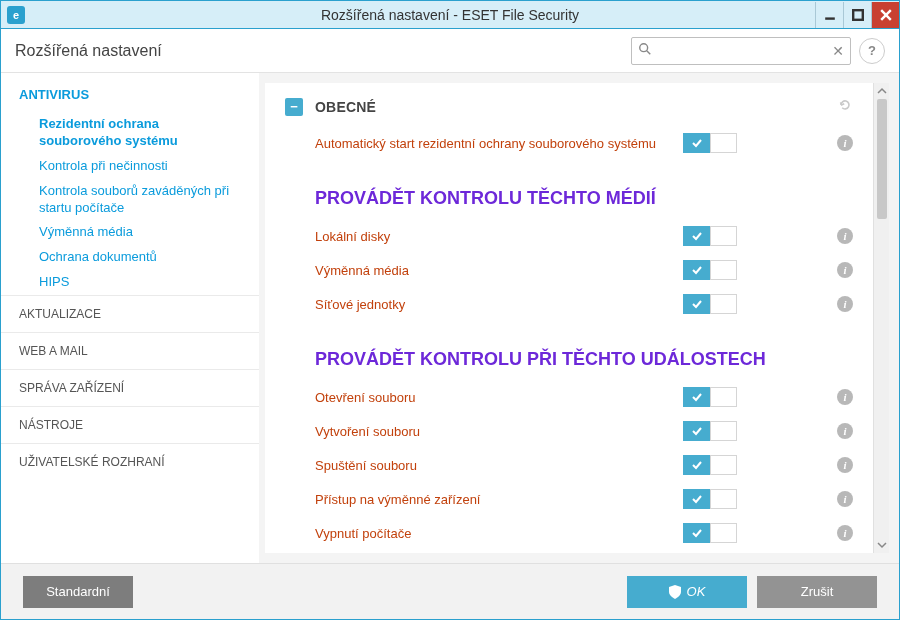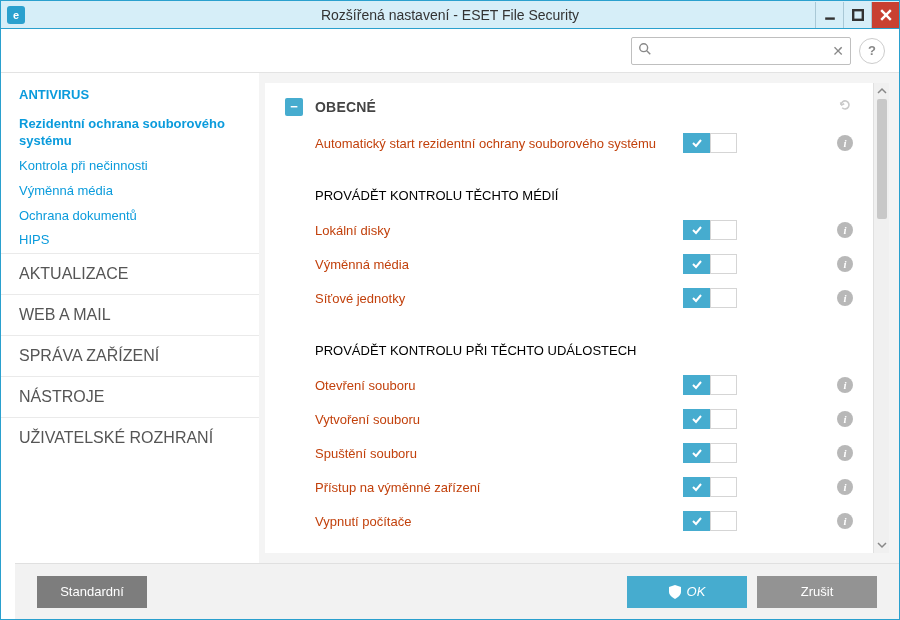--- a/index.html
+++ b/index.html
@@ -18,45 +18,45 @@
   .header-right { margin-left: auto; display: flex; align-items: center; gap: 8px; }
   .search { width: 220px; height: 28px; border: 1px solid #bfbfbf; border-radius: 2px; display: flex; align-items: center; padding: 0 6px; background: #fff; }
   .search input { flex: 1; border: none; outline: none; font-size: 13px; }
   .search-x { color: #888; cursor: pointer; font-size: 14px; }
   .help { width: 26px; height: 26px; border: 1px solid #ccc; border-radius: 50%; display: flex; align-items: center; justify-content: center; color: #888; font-weight: bold; }
 
   .body { flex: 1; display: flex; background: #f4f4f4; overflow: hidden; position: relative; }
 
   .sidebar { width: 258px; background: #fff; padding: 14px 0; display: flex; flex-direction: column; }
   .side-sec { color: #0a9bdc; font-weight: 600; padding: 0 18px 10px; font-size: 13px; }
-  .side-sub { color: #0a9bdc; padding: 4px 18px; cursor: pointer; line-height: 1.3; }
+  .side-sub { color: #0a9bdc; padding: 4px 18px; cursor: pointer; line-height: 1.3; margin-left: 20px; }
   .side-sub.active { font-weight: 700; }
-  .side-cat { color: #555; padding: 11px 18px; border-top: 1px solid #eaeaea; font-size: 16px; cursor: pointer; }
+  .side-cat { color: #555; padding: 11px 18px; border-top: 1px solid #eaeaea; font-size: 12px; cursor: pointer; }
   .side-cat:first-of-type { border-top: 1px solid #eaeaea; margin-top: 10px; }
 
   .main { flex: 1; padding: 10px 10px 10px 6px; overflow: hidden; position: relative; display: flex; }
   .content { flex: 1; background: #fff; overflow-y: auto; }
   .scroll-rail { width: 16px; background: #f0f0f0; position: relative; border-left: 1px solid #e0e0e0; }
   .scroll-arrow { height: 16px; display: flex; align-items: center; justify-content: center; color: #888; }
   .scroll-thumb { position: absolute; top: 16px; left: 3px; width: 10px; height: 120px; background: #c8c8c8; border-radius: 2px; }
 
   .group { padding: 0 20px; }
   .group-hd { display: flex; align-items: center; padding: 14px 0 10px; }
   .collapse { width: 18px; height: 18px; background: #46accf; color: #fff; display: flex; align-items: center; justify-content: center; font-weight: bold; margin-right: 12px; border-radius: 2px; }
   .group-title { font-weight: 700; color: #444; font-size: 14px; letter-spacing: 0.2px; }
   .revert { margin-left: auto; color: #c9c9c9; }
-  .subhead { font-weight: 400; color: #000000; padding: 28px 0 10px 30px; font-size: 13px; }
+  .subhead { font-weight: 700; color: #6d28d9; padding: 28px 0 10px 30px; font-size: 18px; }
   .row { display: flex; align-items: center; padding: 7px 0 7px 30px; }
   .row-label { flex: 1; color: #c2410c; }
   .toggle { width: 54px; height: 20px; background: #e5e5e5; position: relative; border-radius: 1px; cursor: pointer; margin-right: 100px; }
   .toggle .on { position: absolute; left: 0; top: 0; width: 27px; height: 20px; background: #46accf; display: flex; align-items: center; justify-content: center; }
   .toggle .knob { position: absolute; left: 27px; top: 0; width: 27px; height: 20px; background: #fff; border: 1px solid #d5d5d5; }
   .info { width: 16px; height: 16px; border-radius: 50%; background: #b8b8b8; color: #fff; display: flex; align-items: center; justify-content: center; font-size: 11px; font-weight: bold; font-style: italic; font-family: Georgia, serif; cursor: pointer; }
 
-  .footer { height: 56px; background: #f2f2f2; border-top: 1px solid #e0e0e0; display: flex; align-items: center; padding: 0 22px; gap: 10px; margin-left: 14px; }
+  .footer { height: 56px; background: #f2f2f2; border-top: 1px solid #e0e0e0; display: flex; align-items: center; padding: 0 22px; gap: 10px; }
   .btn { height: 32px; padding: 0 22px; display: flex; align-items: center; justify-content: center; font-size: 13px; cursor: pointer; }
   .btn-default { background: #7d7d7d; color: #fff; min-width: 110px; }
   .btn-ok { background: #46accf; color: #fff; min-width: 120px; margin-left: auto; gap: 6px; font-style: italic; }
   .btn-cancel { background: #939393; color: #fff; min-width: 120px; }
   .shield { width: 12px; height: 14px; }
 </style>
 </head>
 <body>
 
 <div class="window">
@@ -78,20 +78,21 @@
       <div class="tb-btn close">
           <svg viewBox="0 0 10 10">
             <line x1="1" y1="1" x2="9" y2="9" stroke="#fff" stroke-width="2"></line>
             <line x1="9" y1="1" x2="1" y2="9" stroke="#fff" stroke-width="2"></line>
           </svg>
         </div>
     </div>
   </div>
 
   <div class="header">
+    <div class="header-title">Rozšířená nastavení</div>
     <div class="header-right">
       <div class="search">
         <span style="color:#888;margin-right:4px;">
           <svg width="14" height="14" viewBox="0 0 16 16">
               <circle cx="6.5" cy="6.5" r="4.5" fill="none" stroke="#888" stroke-width="1.6"></circle>
               <line x1="10" y1="10" x2="14" y2="14" stroke="#888" stroke-width="1.6"></line>
             </svg>
         </span>
         <input placeholder="" style="">
         <span class="search-x">✕</span>
@@ -99,20 +100,21 @@
       <div class="help">?</div>
     </div>
   </div>
 
   <div class="body">
 
     <div class="sidebar">
       <div class="side-sec">ANTIVIRUS</div>
       <div class="side-sub active">Rezidentní ochrana souborového systému</div>
       <div class="side-sub">Kontrola při nečinnosti</div>
+      <div class="side-sub">Kontrola souborů zaváděných při startu počítače</div>
       <div class="side-sub">Výměnná média</div>
       <div class="side-sub">Ochrana dokumentů</div>
       <div class="side-sub">HIPS</div>
 
       <div class="side-cat">AKTUALIZACE</div>
       <div class="side-cat">WEB A MAIL</div>
       <div class="side-cat">SPRÁVA ZAŘÍZENÍ</div>
       <div class="side-cat">NÁSTROJE</div>
       <div class="side-cat">UŽIVATELSKÉ ROZHRANÍ</div>
     </div>

